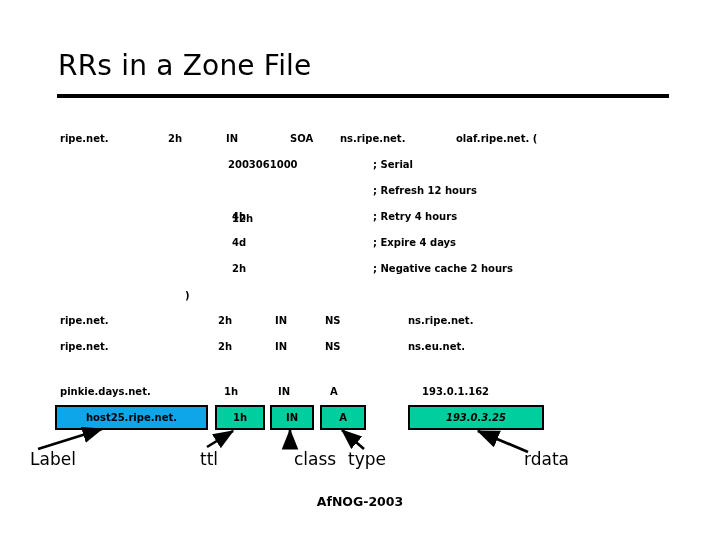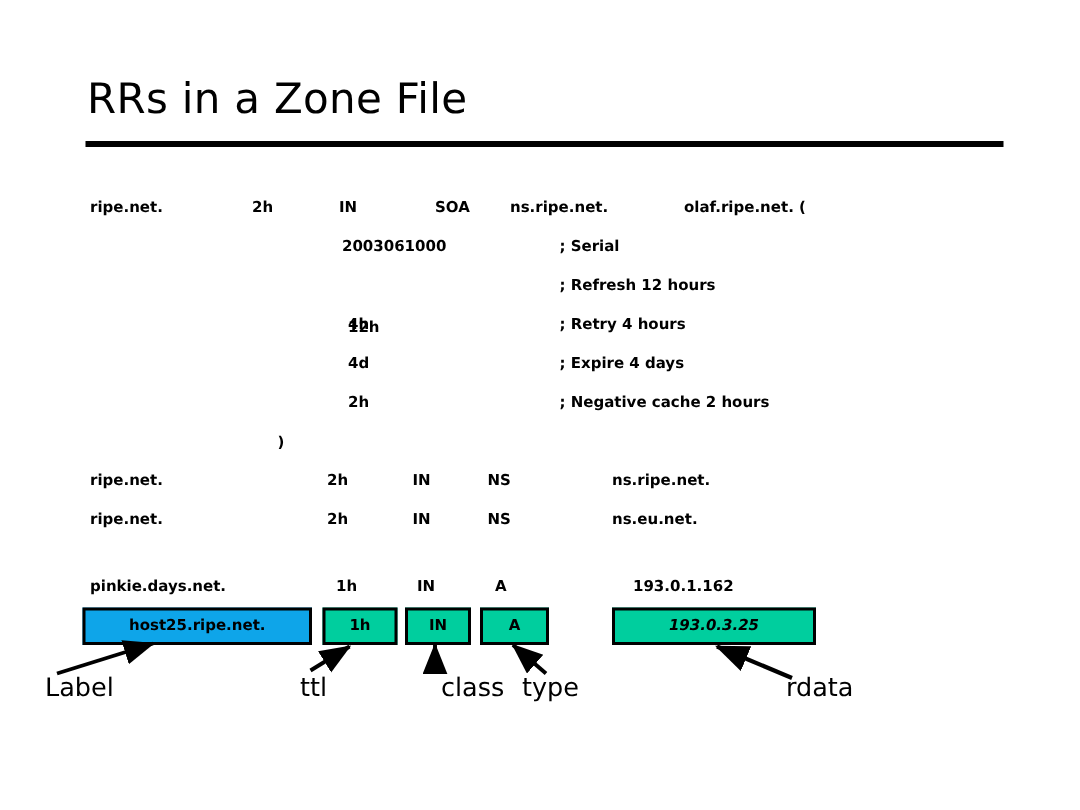--- a/index.html
+++ b/index.html
@@ -199,14 +199,15 @@
 
     <line x1="528" y1="452" x2="478" y2="431" stroke="#000000" stroke-width="2.8" marker-end="url(#ah)"></line>
   </svg>
 
   <div class="callout" style="left:30px;top:450px;">Label</div>
   <div class="callout" style="left:200px;top:450px;">ttl</div>
   <div class="callout" style="left:265px;top:450px;margin-left:29px;">class</div>
   <div class="callout" style="left:348px;top:450px;">type</div>
   <div class="callout" style="left:524px;top:450px;">rdata</div>
 
+  <div id="footer">AfNOG-2003</div>
 
 </div>
 
 </body></html>

